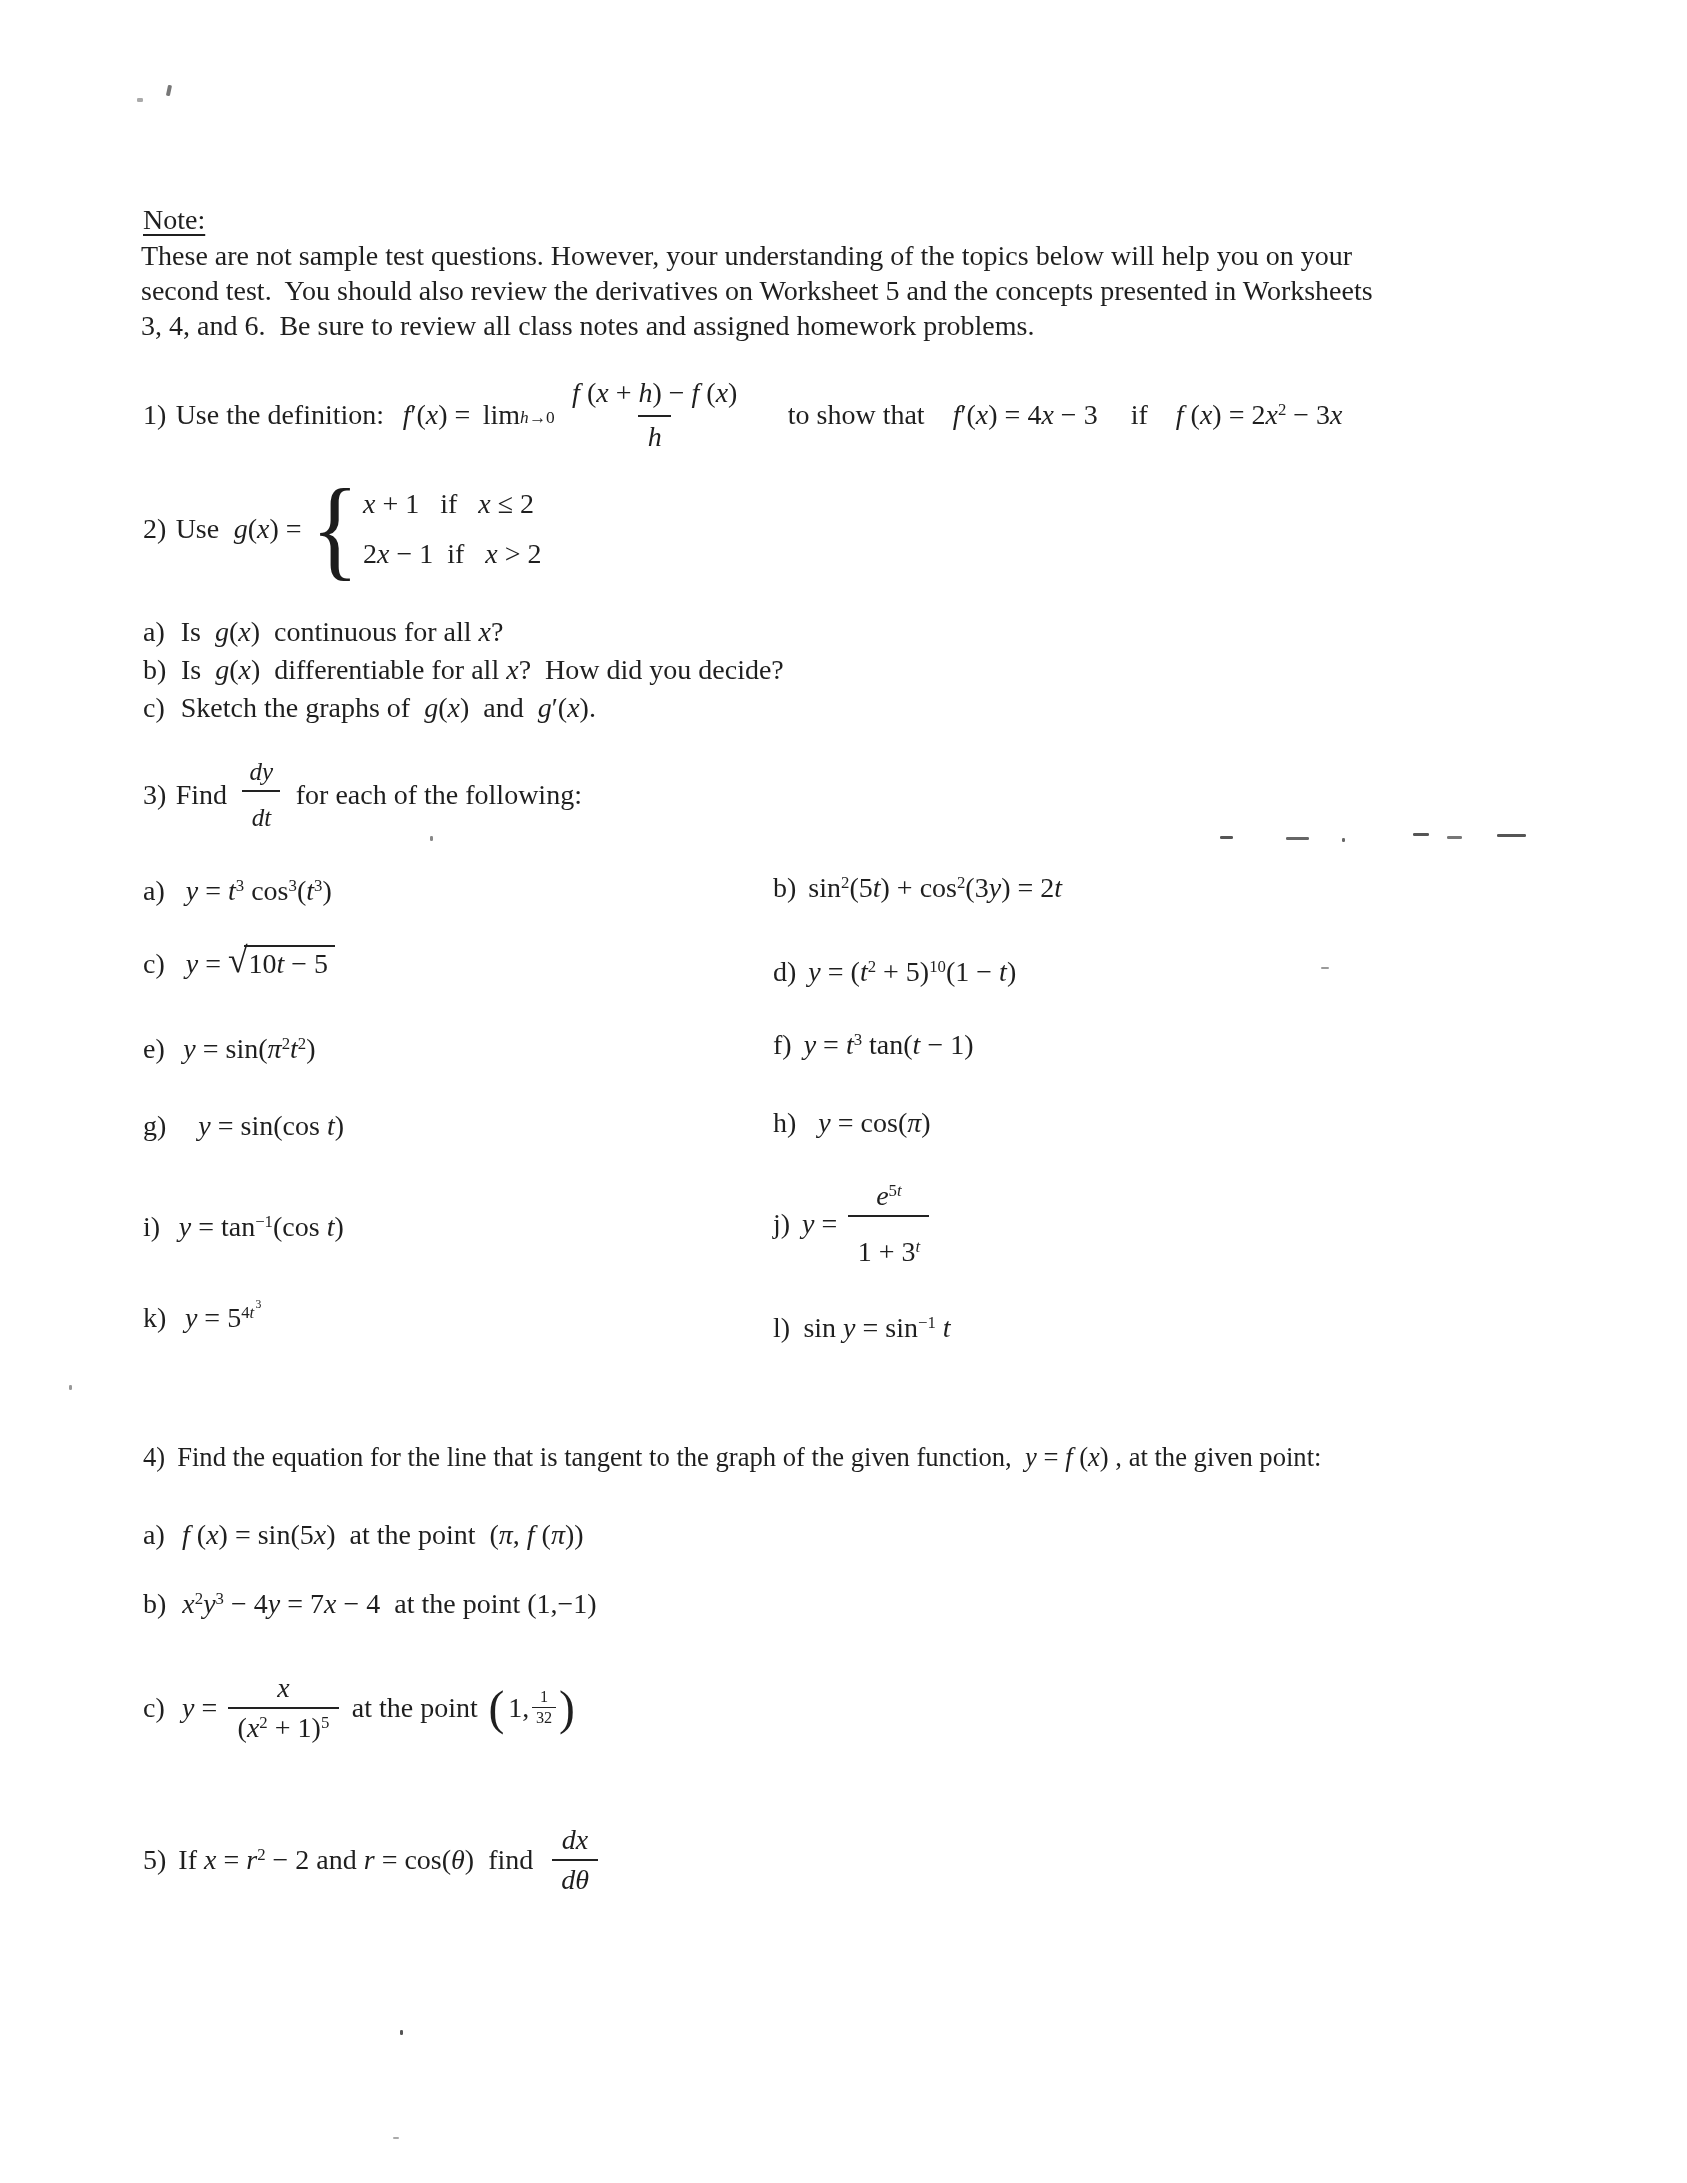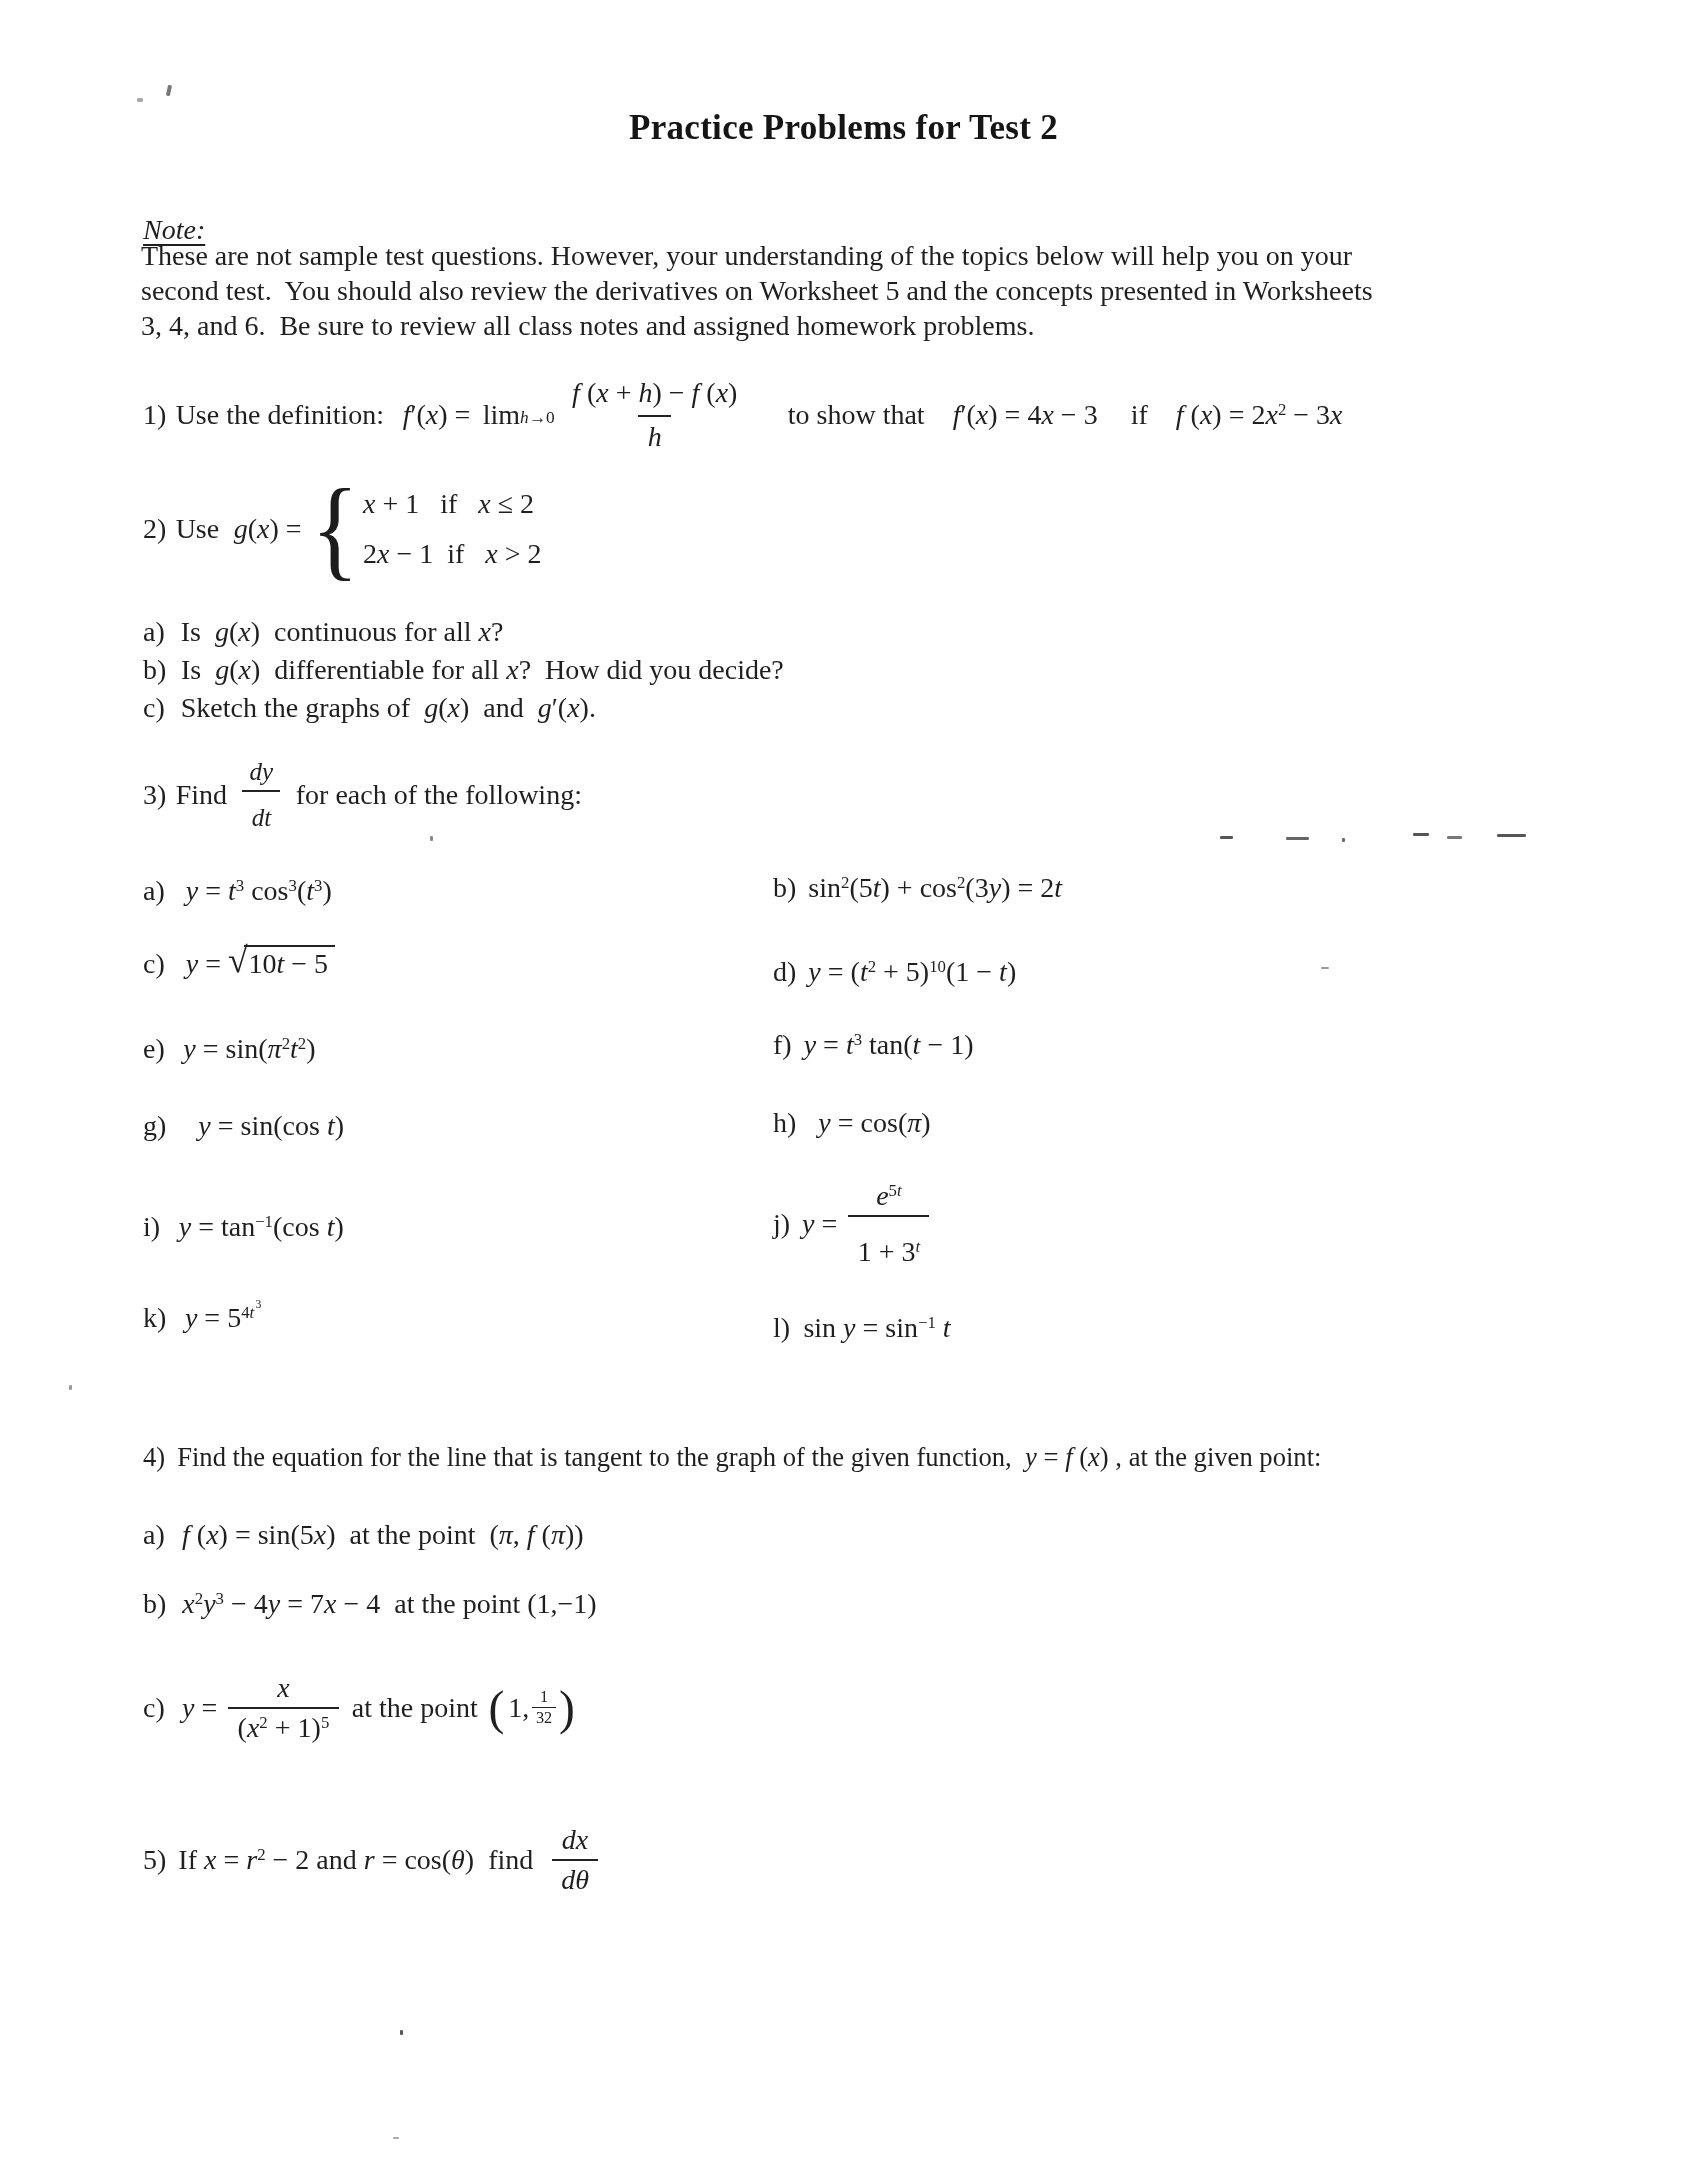--- a/index.html
+++ b/index.html
@@ -51,23 +51,22 @@
   .sfden{border-top:1.7px solid #222;padding:2px 4px 0;text-align:center;}
   .bigp{font-size:1.7em;line-height:0.9;display:inline-block;transform:scaleY(1.02);}
   .dyfrac{font-size:25px;}
   .artifact{position:absolute;border-radius:1.3px;}
 </style>
 </head>
 <body>
 
 <div class="page">
 
-  <div class="abs title" style="top:108px;left:0;" data-bind="title">Practice Problems for Test 2</div>
-
-  <div class="abs note-label" style="left:143px;top:214px;font-style:italic;" data-bind="note.label">Note:</div>
+
+  <div class="abs note-label" style="left:143px;top:204px;" data-bind="note.label">Note:</div>
   <div class="abs para" style="left:141px;top:240px;width:1394px;">
     <div class="line" data-bind="note.lines.0">These are not sample test questions. However, your understanding of the topics below will help you on your</div>
     <div class="line" data-bind="note.lines.1">second test.  You should also review the derivatives on Worksheet 5 and the concepts presented in Worksheets</div>
     <div class="line" data-bind="note.lines.2">3, 4, and 6.  Be sure to review all class notes and assigned homework problems.</div>
   </div>
 
   <div class="abs vrow" style="left:143px;top:362px;height:106px;">
     <span data-bind="p1.no">1)</span>
     <span style="margin-left:9.3px;" data-bind="p1.lead">Use the definition:</span>
     <span style="margin-left:18.6px;" data-bind-math="p1.fdef"><span class="it">f</span><span>′(</span><span class="it">x</span><span>) = </span></span>

